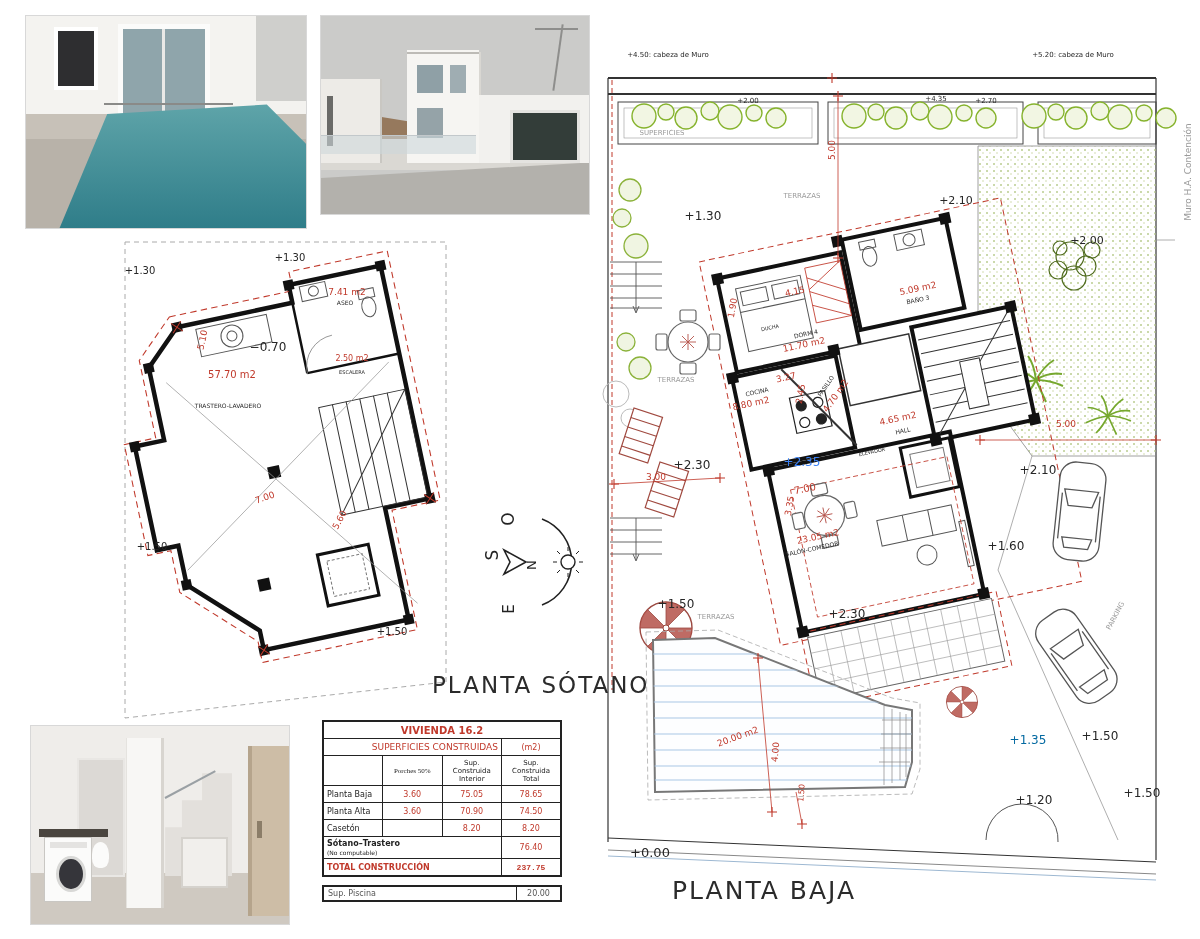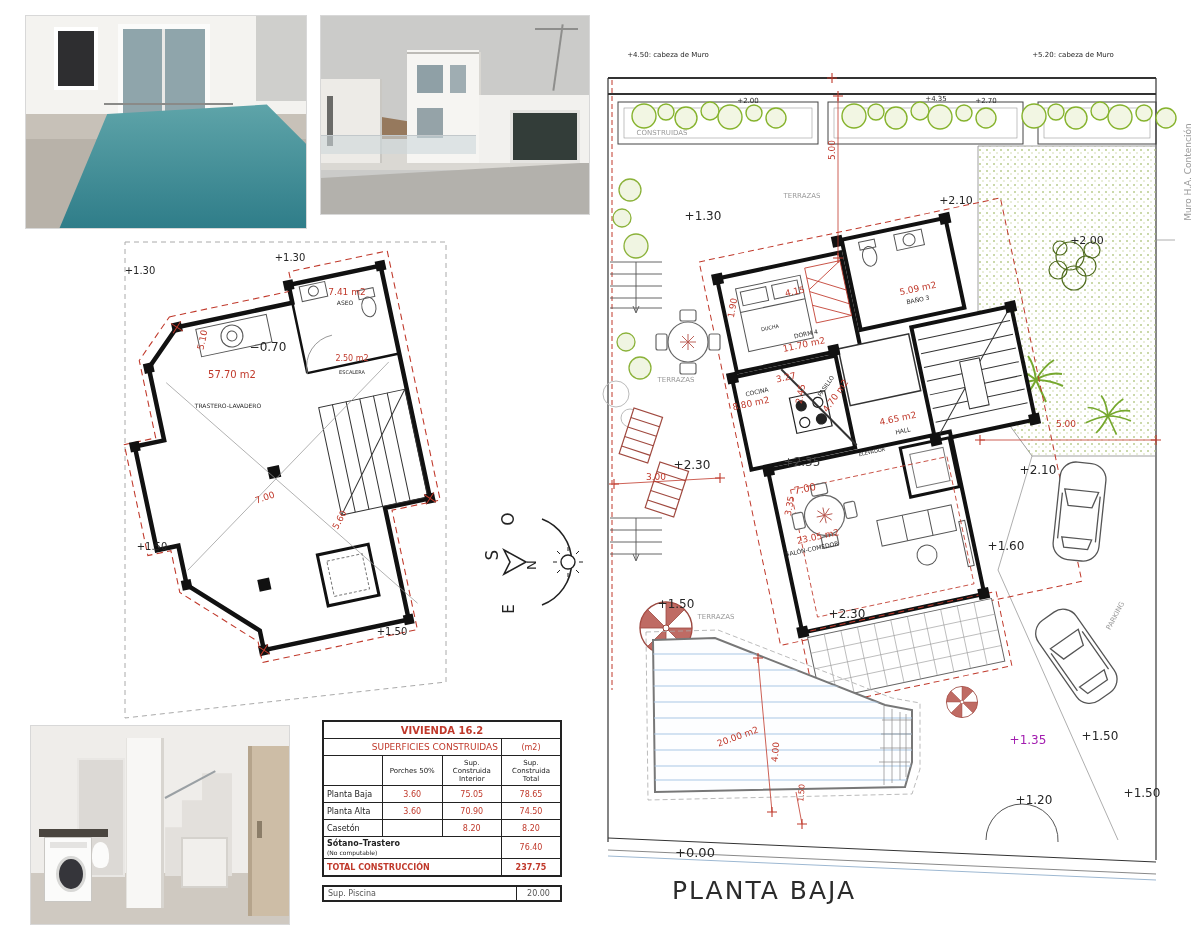--- a/index.html
+++ b/index.html
@@ -394,35 +394,36 @@
       </g>
     </g>
     <g font-family="DejaVu Sans, sans-serif" fill="#222">
       <text x="24" y="16" font-size="17" transform="rotate(-90 24 16)" text-anchor="middle">O</text>
       <text x="8" y="52" font-size="17" transform="rotate(-90 8 52)" text-anchor="middle">S</text>
       <text x="46" y="62" font-size="13" transform="rotate(-90 46 62)" text-anchor="middle">N</text>
       <text x="24" y="106" font-size="15" transform="rotate(-90 24 106)" text-anchor="middle">E</text>
     </g>
   </svg>
 
+  <div class="plan-title" style="left:432px;top:672px;font-size:23px;">PLANTA SÓTANO</div>
   <div class="plan-title" style="left:672px;top:876px;font-size:25px;">PLANTA BAJA</div>
 
   <div class="t-wrap">
     <table class="surf">
       <tbody>
           <tr>
             <td colspan="4" class="ctr red" style="font-size:10px;font-weight:bold;">VIVIENDA   16.2</td>
           </tr>
       <tr>
         <td colspan="3" class="ctr red" style="font-size:9px;text-align:right;">SUPERFICIES  CONSTRUIDAS</td>
         <td class="ctr red" style="font-size:8px;">(m2)</td>
       </tr>
       <tr style="height:30px;">
         <td style="width:84px;"></td>
-        <td class="ctr" style="width:48px;font-size:7px;">Porches  50%</td>
+        <td class="ctr" style="width:48px;font-size:7px;font-family:Liberation Serif, serif;">Porches  50%</td>
         <td class="ctr" style="width:52px;font-size:7px;margin-top:25px;">Sup. Construida Interior</td>
         <td class="ctr" style="width:52px;font-size:7px;">Sup. Construida Total</td>
       </tr>
       <tr>
         <td>Planta Baja</td>
         <td class="rt red">3.60</td>
         <td class="rt red">75.05</td>
         <td class="rt red">78.65</td>
       </tr>
       <tr>
@@ -439,21 +440,21 @@
       </tr>
       <tr style="height:22px;">
         <td colspan="3">
           <span style="font-weight:bold;">Sótano–Trastero</span><br>
           <span class="small">(No computable)</span>
         </td>
         <td class="rt red">76.40</td>
       </tr>
       <tr>
         <td colspan="3" class="red" style="font-weight:bold;">TOTAL  CONSTRUCCIÓN</td>
-        <td class="rt red" style="font-weight:bold;">237.75</td>
+        <td class="rt red" style="font-weight:bold;font-family:Liberation Mono, monospace;">237.75</td>
       </tr>
     </tbody>
       </table>
     <table class="piscina">
       <tbody>
           <tr>
         <td style="width:184px;color:#555;">Sup. Piscina</td>
         <td class="rt" style="color:#555;">20.00</td>
       </tr>
     </tbody>
@@ -476,21 +477,21 @@
       <span class="plan-label" style="left: 340px; top: 520px; font-size: 9px; color: rgb(192, 57, 43); transform: translate(-50%, -50%) rotate(-62deg);">5.60</span>
       <span class="plan-label" style="left: 152px; top: 547px; font-size: 10px; color: rgb(38, 38, 38); transform: translate(-50%, -50%) rotate(0deg);">+1.50</span>
       <span class="plan-label" style="left: 392px; top: 632px; font-size: 10px; color: rgb(38, 38, 38); transform: translate(-50%, -50%) rotate(0deg);">+1.50</span>
     </div>
   <div class="overlay">
       <span class="plan-label" style="left: 668px; top: 55px; font-size: 7px; color: rgb(38, 38, 38); transform: translate(-50%, -50%) rotate(0deg);">+4.50: cabeza de Muro</span>
       <span class="plan-label" style="left: 1073px; top: 55px; font-size: 7px; color: rgb(38, 38, 38); transform: translate(-50%, -50%) rotate(0deg);">+5.20: cabeza de Muro</span>
       <span class="plan-label" style="left: 748px; top: 101px; font-size: 7px; color: rgb(38, 38, 38); transform: translate(-50%, -50%) rotate(0deg);">+2.00</span>
       <span class="plan-label" style="left: 936px; top: 99px; font-size: 7px; color: rgb(38, 38, 38); transform: translate(-50%, -50%) rotate(0deg);">+4.35</span>
       <span class="plan-label" style="left: 986px; top: 101px; font-size: 7px; color: rgb(38, 38, 38); transform: translate(-50%, -50%) rotate(0deg);">+2.70</span>
-      <span class="plan-label" style="left: 662px; top: 133px; font-size: 7px; color: rgb(154, 154, 154); transform: translate(-50%, -50%) rotate(0deg);">CONSTRUIDAS</span>
+      <span class="plan-label" style="left: 662px; top: 133px; font-size: 7px; color: rgb(154, 154, 154); transform: translate(-50%, -50%) rotate(0deg);">SUPERFICIES</span>
       <span class="plan-label" style="left: 832px; top: 150px; font-size: 9px; color: rgb(192, 57, 43); transform: translate(-50%, -50%) rotate(-90deg);">5.00</span>
       <span class="plan-label" style="left: 802px; top: 196px; font-size: 7px; color: rgb(154, 154, 154); transform: translate(-50%, -50%) rotate(0deg);">TERRAZAS</span>
       <span class="plan-label" style="left: 956px; top: 200px; font-size: 11px; color: rgb(38, 38, 38); transform: translate(-50%, -50%) rotate(0deg);">+2.10</span>
       <span class="plan-label" style="left: 703px; top: 216px; font-size: 12px; color: rgb(38, 38, 38); transform: translate(-50%, -50%) rotate(0deg);">+1.30</span>
       <span class="plan-label" style="left: 1087px; top: 240px; font-size: 11px; color: rgb(38, 38, 38); transform: translate(-50%, -50%) rotate(0deg);">+2.00</span>
       <span class="plan-label" style="left: 733px; top: 308px; font-size: 9px; color: rgb(192, 57, 43); transform: translate(-50%, -50%) rotate(-80deg);">1.90</span>
       <span class="plan-label" style="left: 795px; top: 292px; font-size: 9px; color: rgb(192, 57, 43); transform: translate(-50%, -50%) rotate(-12deg);">4.15</span>
       <span class="plan-label" style="left: 770px; top: 328px; font-size: 5px; color: rgb(38, 38, 38); transform: translate(-50%, -50%) rotate(-12deg);">DUCHA</span>
       <span class="plan-label" style="left: 806px; top: 334px; font-size: 6px; color: rgb(38, 38, 38); transform: translate(-50%, -50%) rotate(-12deg);">DORM 4</span>
       <span class="plan-label" style="left: 804px; top: 345px; font-size: 9px; color: rgb(192, 57, 43); transform: translate(-50%, -50%) rotate(-12deg);">11.70 m2</span>
@@ -501,36 +502,36 @@
       <span class="plan-label" style="left: 751px; top: 404px; font-size: 9px; color: rgb(192, 57, 43); transform: translate(-50%, -50%) rotate(-12deg);">8.80 m2</span>
       <span class="plan-label" style="left: 801px; top: 394px; font-size: 9px; color: rgb(192, 57, 43); transform: translate(-50%, -50%) rotate(-80deg);">2.45</span>
       <span class="plan-label" style="left: 826px; top: 386px; font-size: 6px; color: rgb(38, 38, 38); transform: translate(-50%, -50%) rotate(-55deg);">PASILLO</span>
       <span class="plan-label" style="left: 836px; top: 396px; font-size: 9px; color: rgb(192, 57, 43); transform: translate(-50%, -50%) rotate(-55deg);">4.70 m2</span>
       <span class="plan-label" style="left: 898px; top: 419px; font-size: 9px; color: rgb(192, 57, 43); transform: translate(-50%, -50%) rotate(-12deg);">4.65 m2</span>
       <span class="plan-label" style="left: 903px; top: 431px; font-size: 6px; color: rgb(38, 38, 38); transform: translate(-50%, -50%) rotate(-12deg);">HALL</span>
       <span class="plan-label" style="left: 872px; top: 452px; font-size: 5px; color: rgb(38, 38, 38); transform: translate(-50%, -50%) rotate(-12deg);">ELEVADOR</span>
       <span class="plan-label" style="left: 676px; top: 380px; font-size: 7px; color: rgb(154, 154, 154); transform: translate(-50%, -50%) rotate(0deg);">TERRAZAS</span>
       <span class="plan-label" style="left: 656px; top: 477px; font-size: 9px; color: rgb(192, 57, 43); transform: translate(-50%, -50%) rotate(0deg);">3.00</span>
       <span class="plan-label" style="left: 692px; top: 465px; font-size: 12px; color: rgb(38, 38, 38); transform: translate(-50%, -50%) rotate(0deg);">+2.30</span>
-      <span class="plan-label" style="left: 802px; top: 462px; font-size: 12px; color: #404040; transform: translate(-50%, -50%) rotate(0deg);">+2.35</span>
+      <span class="plan-label" style="left: 802px; top: 462px; font-size: 12px; color: #3b82f6; transform: translate(-50%, -50%) rotate(0deg);">+2.35</span>
       <span class="plan-label" style="left: 805px; top: 489px; font-size: 10px; color: rgb(192, 57, 43); transform: translate(-50%, -50%) rotate(-12deg);">7.00</span>
       <span class="plan-label" style="left: 790px; top: 506px; font-size: 9px; color: rgb(192, 57, 43); transform: translate(-50%, -50%) rotate(-80deg);">3.35</span>
       <span class="plan-label" style="left: 818px; top: 537px; font-size: 9px; color: rgb(192, 57, 43); transform: translate(-50%, -50%) rotate(-12deg);">23.05 m2</span>
       <span class="plan-label" style="left: 812px; top: 549px; font-size: 6px; color: rgb(38, 38, 38); transform: translate(-50%, -50%) rotate(-12deg);">SALÓN-COMEDOR</span>
       <span class="plan-label" style="left: 1006px; top: 546px; font-size: 12px; color: rgb(38, 38, 38); transform: translate(-50%, -50%) rotate(0deg);">+1.60</span>
       <span class="plan-label" style="left: 1066px; top: 424px; font-size: 9px; color: rgb(192, 57, 43); transform: translate(-50%, -50%) rotate(0deg);">5.00</span>
       <span class="plan-label" style="left: 1038px; top: 470px; font-size: 12px; color: rgb(38, 38, 38); transform: translate(-50%, -50%) rotate(0deg);">+2.10</span>
       <span class="plan-label" style="left: 1116px; top: 616px; font-size: 7px; color: rgb(154, 154, 154); transform: translate(-50%, -50%) rotate(-62deg);">PARKING</span>
       <span class="plan-label" style="left: 676px; top: 604px; font-size: 12px; color: rgb(38, 38, 38); transform: translate(-50%, -50%) rotate(0deg);">+1.50</span>
       <span class="plan-label" style="left: 716px; top: 617px; font-size: 7px; color: rgb(154, 154, 154); transform: translate(-50%, -50%) rotate(0deg);">TERRAZAS</span>
       <span class="plan-label" style="left: 847px; top: 614px; font-size: 12px; color: rgb(38, 38, 38); transform: translate(-50%, -50%) rotate(0deg);">+2.30</span>
       <span class="plan-label" style="left: 738px; top: 737px; font-size: 9px; color: rgb(192, 57, 43); transform: translate(-50%, -50%) rotate(-20deg);">20.00 m2</span>
       <span class="plan-label" style="left: 776px; top: 752px; font-size: 9px; color: rgb(192, 57, 43); transform: translate(-50%, -50%) rotate(-85deg);">4.00</span>
       <span class="plan-label" style="left: 802px; top: 793px; font-size: 8px; color: rgb(192, 57, 43); transform: translate(-50%, -50%) rotate(-85deg);">1.50</span>
-      <span class="plan-label" style="left: 1028px; top: 740px; font-size: 12px; color: #a21caf; transform: translate(-50%, -50%) rotate(0deg);">+1.35</span>
+      <span class="plan-label" style="left: 1028px; top: 740px; font-size: 12px; color: #0369a1; transform: translate(-50%, -50%) rotate(0deg);">+1.35</span>
       <span class="plan-label" style="left: 1100px; top: 736px; font-size: 12px; color: rgb(38, 38, 38); transform: translate(-50%, -50%) rotate(0deg);">+1.50</span>
       <span class="plan-label" style="left: 1034px; top: 800px; font-size: 12px; color: rgb(38, 38, 38); transform: translate(-50%, -50%) rotate(0deg);">+1.20</span>
       <span class="plan-label" style="left: 1142px; top: 793px; font-size: 12px; color: rgb(38, 38, 38); transform: translate(-50%, -50%) rotate(0deg);">+1.50</span>
-      <span class="plan-label" style="left: 650px; top: 852px; font-size: 13px; color: rgb(38, 38, 38); transform: translate(-50%, -50%) rotate(0deg); margin-left: 45px;">+0.00</span>
+      <span class="plan-label" style="left: 650px; top: 852px; font-size: 13px; color: rgb(38, 38, 38); transform: translate(-50%, -50%) rotate(0deg);">+0.00</span>
       <span class="plan-label" style="left: 1188px; top: 172px; font-size: 9px; color: rgb(154, 154, 154); transform: translate(-50%, -50%) rotate(-90deg);">Muro H.A. Contención</span>
     </div>
 
 </div>
 
 </body></html>

